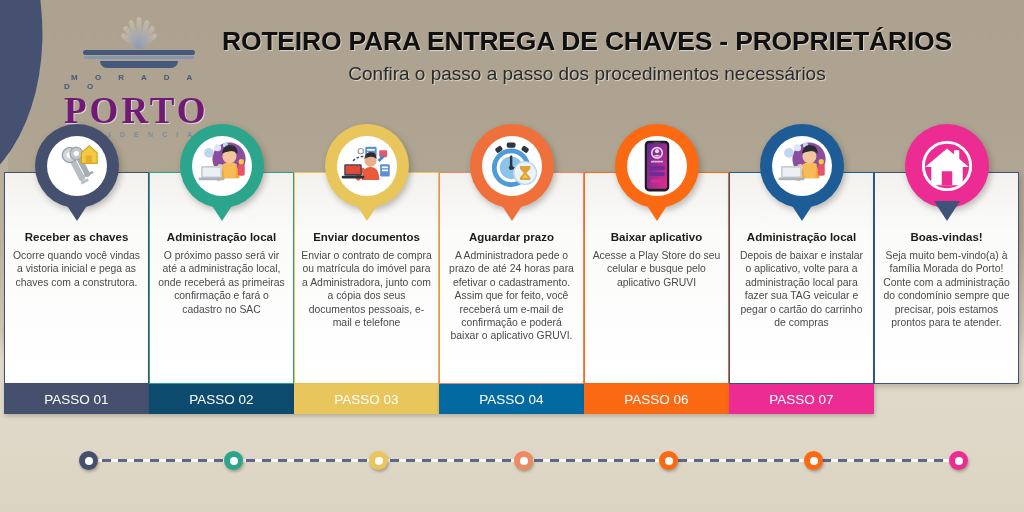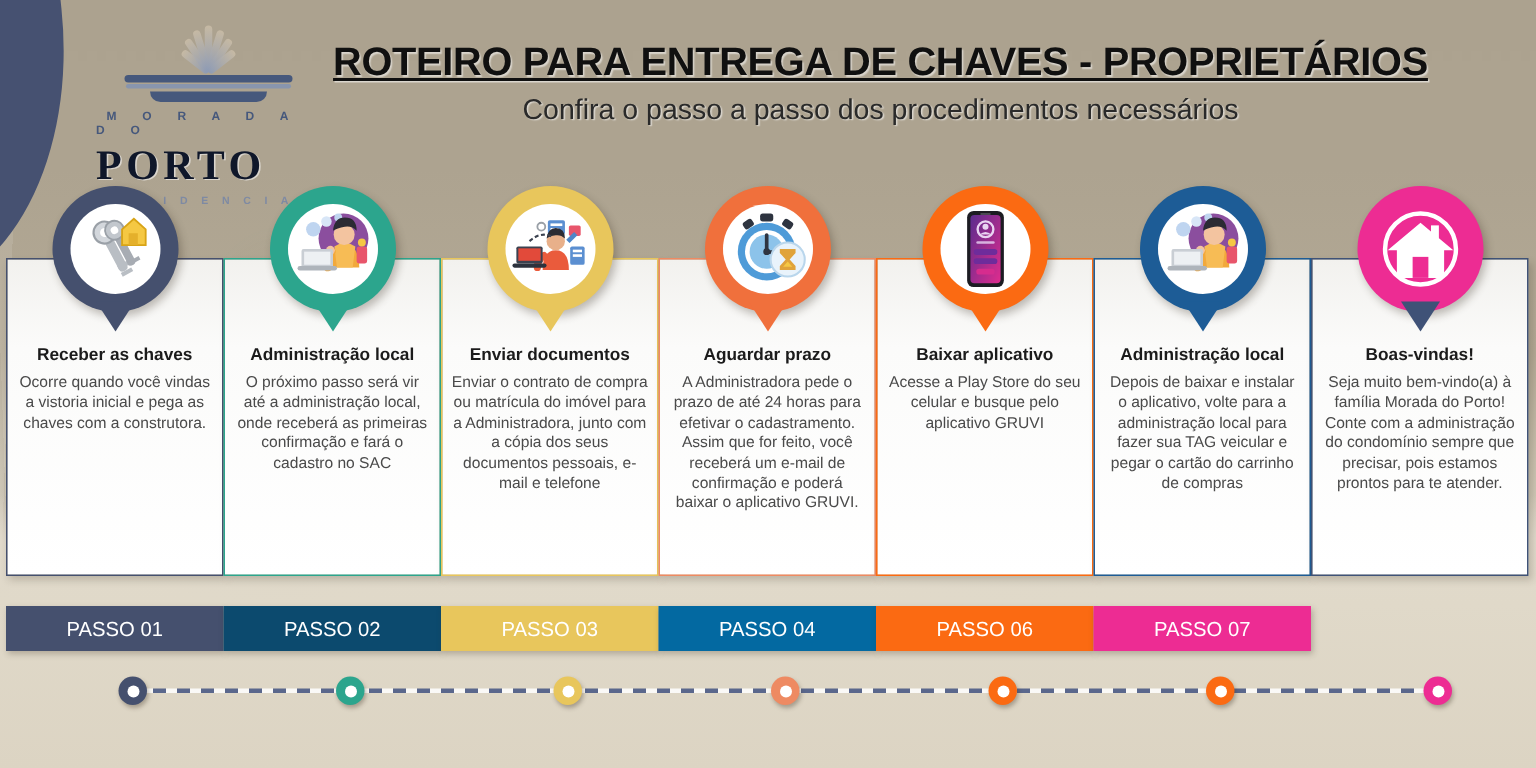--- a/index.html
+++ b/index.html
@@ -60,30 +60,29 @@
   .logo-boat{
     width:112px;height:5px;margin:2px auto 0;background:#46587C;border-radius:3px;
     box-shadow:0 5px 0 -1px #8895AE, 0 9px 0 -3px #C4BCA8;
   }
   .logo-boat-hull{width:78px;height:7px;margin:6px auto 0;background:#46587C;border-radius:0 0 40px 40px;}
   .logo-morada{
     font-size:8px;letter-spacing:7.5px;color:#46587C;font-weight:bold;margin-top:5px;
     text-indent:7px;
   }
   .logo-porto{
-    font-family:"Liberation Serif", serif;font-size:28px;line-height:40px;font-weight:bold;
-    color:#0f172a;letter-spacing:3px;text-shadow:1px 1px 0 rgba(255,255,255,.55);
+    font-family:"Liberation Serif", serif;font-size:37px;line-height:40px;font-weight:bold;
+    color:#701a75;letter-spacing:3px;text-shadow:1px 1px 0 rgba(255,255,255,.55);
   }
   .logo-res{font-size:7px;letter-spacing:3.6px;color:#7E8AA3;font-weight:bold;text-indent:3px;}
 
   .title{
     position:absolute;left:222px;top:26px;width:730px;text-align:center;
     font-size:26.5px;font-weight:bold;color:#101010;letter-spacing:-.2px;
     text-shadow:1px 1px 1px rgba(255,255,255,.55);
-    text-decoration:underline;
   }
   .subtitle{
     position:absolute;left:222px;top:63px;width:730px;text-align:center;
     font-size:19px;color:#2A2A2A;
     text-shadow:1px 1px 1px rgba(255,255,255,.6);
   }
 
   
   .cards{position:absolute;left:4px;top:172px;width:1016px;height:212px;display:flex;gap:0;}
   .card{
@@ -117,21 +116,21 @@
     width:0;height:0;border-left:13px solid transparent;border-right:13px solid transparent;
     border-top:20px solid currentColor;
   }
   .pin-inner{
     width:60px;height:60px;border-radius:50%;background:#fff;
     display:flex;align-items:center;justify-content:center;overflow:hidden;position:relative;
   }
   .pin-solid .pin-inner{background:transparent;}
 
   
-  .footers{position:absolute;left:4px;top:404px;width:1016px;height:32px;display:flex;}
+  .footers{position:absolute;left:4px;top:384px;width:1016px;height:32px;display:flex;}
   .footer-bar{
     flex:0 0 145px;height:30px;display:flex;align-items:center;justify-content:center;
     color:#fff;font-size:13.5px;box-sizing:border-box;
     box-shadow:1px 2px 4px rgba(60,50,35,.28);
   }
 
   
   .timeline{position:absolute;left:0;top:448px;width:1024px;height:26px;}
   .tl-line{
     position:absolute;left:86px;top:11px;width:880px;height:3px;

